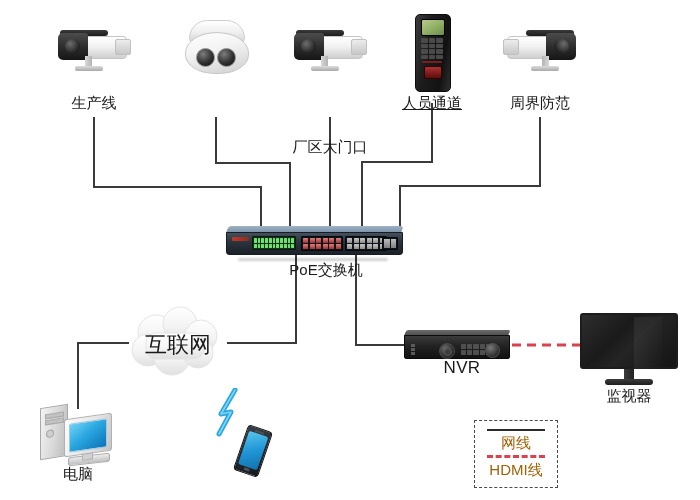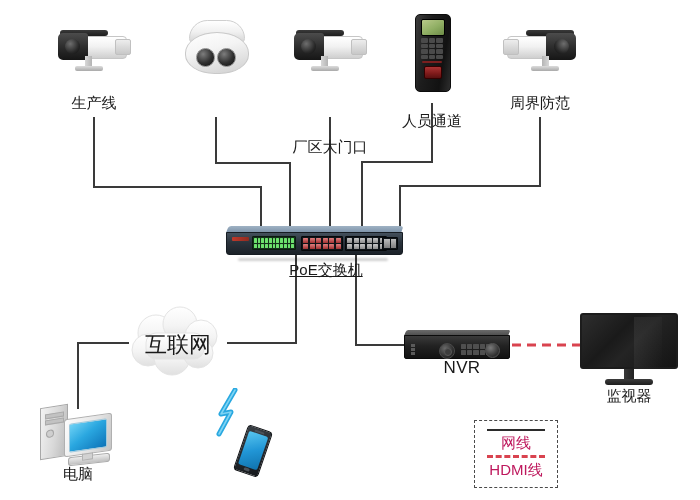--- a/index.html
+++ b/index.html
@@ -259,21 +259,21 @@
     background:#ffffff;
     padding:6px 12px 8px;
     text-align:center;
   }
   .legend .ln-solid{
     width:58px;height:2px;background:#2b2b2b;margin:2px auto 3px;
   }
   .legend .ln-dash{
     width:58px;height:0;border-top:3px dashed #d9434f;margin:4px auto 3px;
   }
-  .legend .lg-txt{font-size:15px;color:#be185d;line-height:1.15;white-space:nowrap;}
+  .legend .lg-txt{font-size:15px;color:#a16207;line-height:1.15;white-space:nowrap;}
 </style>
 </head>
 <body>
 
 <div id="stage">
 
   <svg id="wires" viewBox="0 0 700 500" width="700" height="500">
     <g stroke="#3a3a3a" stroke-width="2" fill="none" stroke-linecap="square">
 
       <path d="M94,118 L94,187 L261,187 L261,228"></path>
@@ -348,21 +348,21 @@
           <i></i>
           <i></i>
           <i></i>
           <i></i>
           <i></i>
       </div>
       <div class="bar"></div>
       <div class="fp"></div>
     </div>
   </div>
-  <div class="label" style="left:432px;top:113px;">人员通道</div>
+  <div class="label" style="left:432px;top:95px;text-decoration:underline;">人员通道</div>
 
   <div class="node" style="left:501px;top:26px;">
     <div class="bullet flip">
       <div class="sun"></div>
         <div class="barrel"></div>
         <div class="tail"></div>
       <div class="hood"></div>
         <div class="lens"></div>
       <div class="arm"></div>
         <div class="base"></div>
@@ -436,21 +436,21 @@
             </div>
         </div>
         <div class="sfp">
             <i></i>
             <i></i>
           </div>
       </div>
       <div class="foot"></div>
     </div>
   </div>
-  <div class="label" style="left:326px;top:262px;text-decoration:underline;">PoE交换机</div>
+  <div class="label" style="left:326px;top:262px;">PoE交换机</div>
 
   <div class="node" style="left:126px;top:305px;">
     <svg width="104" height="76" viewBox="0 0 104 76">
       <defs>
         <linearGradient id="cg" x1="0" y1="0" x2="0" y2="1">
           <stop offset="0%" stop-color="#ffffff"></stop>
           <stop offset="55%" stop-color="#f4f4f4"></stop>
           <stop offset="100%" stop-color="#e0e0e0"></stop>
         </linearGradient>
       </defs>

